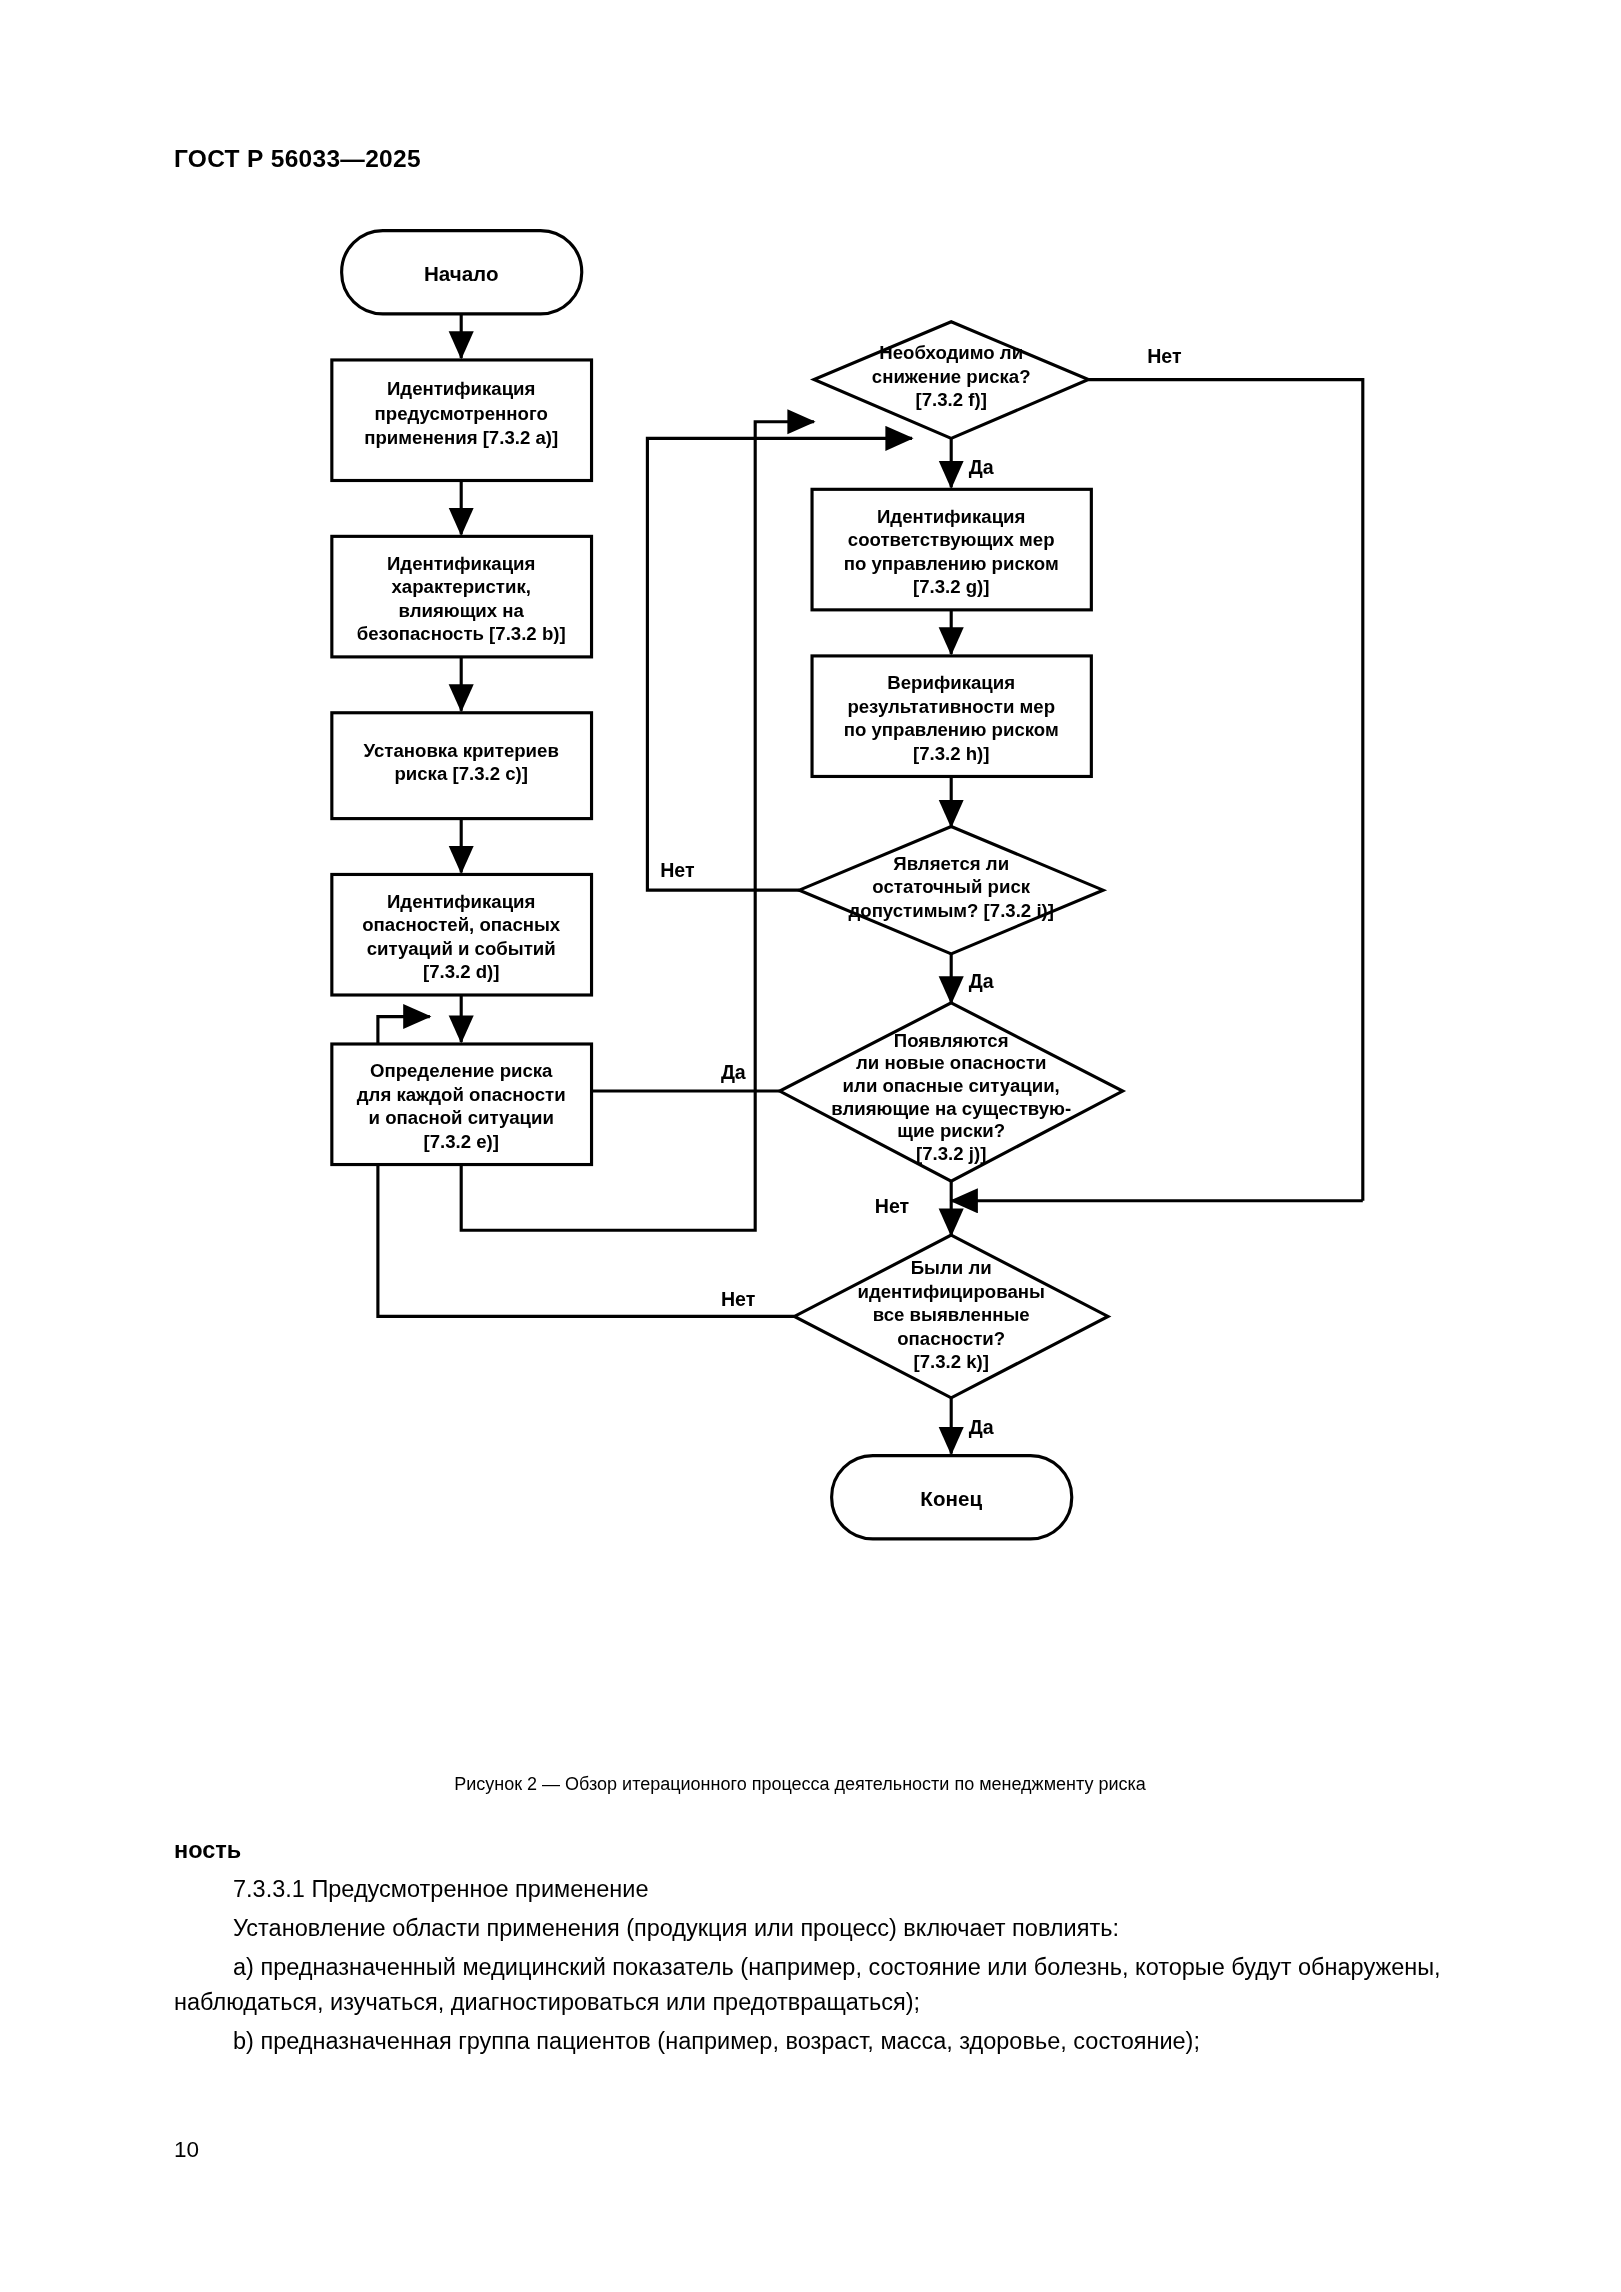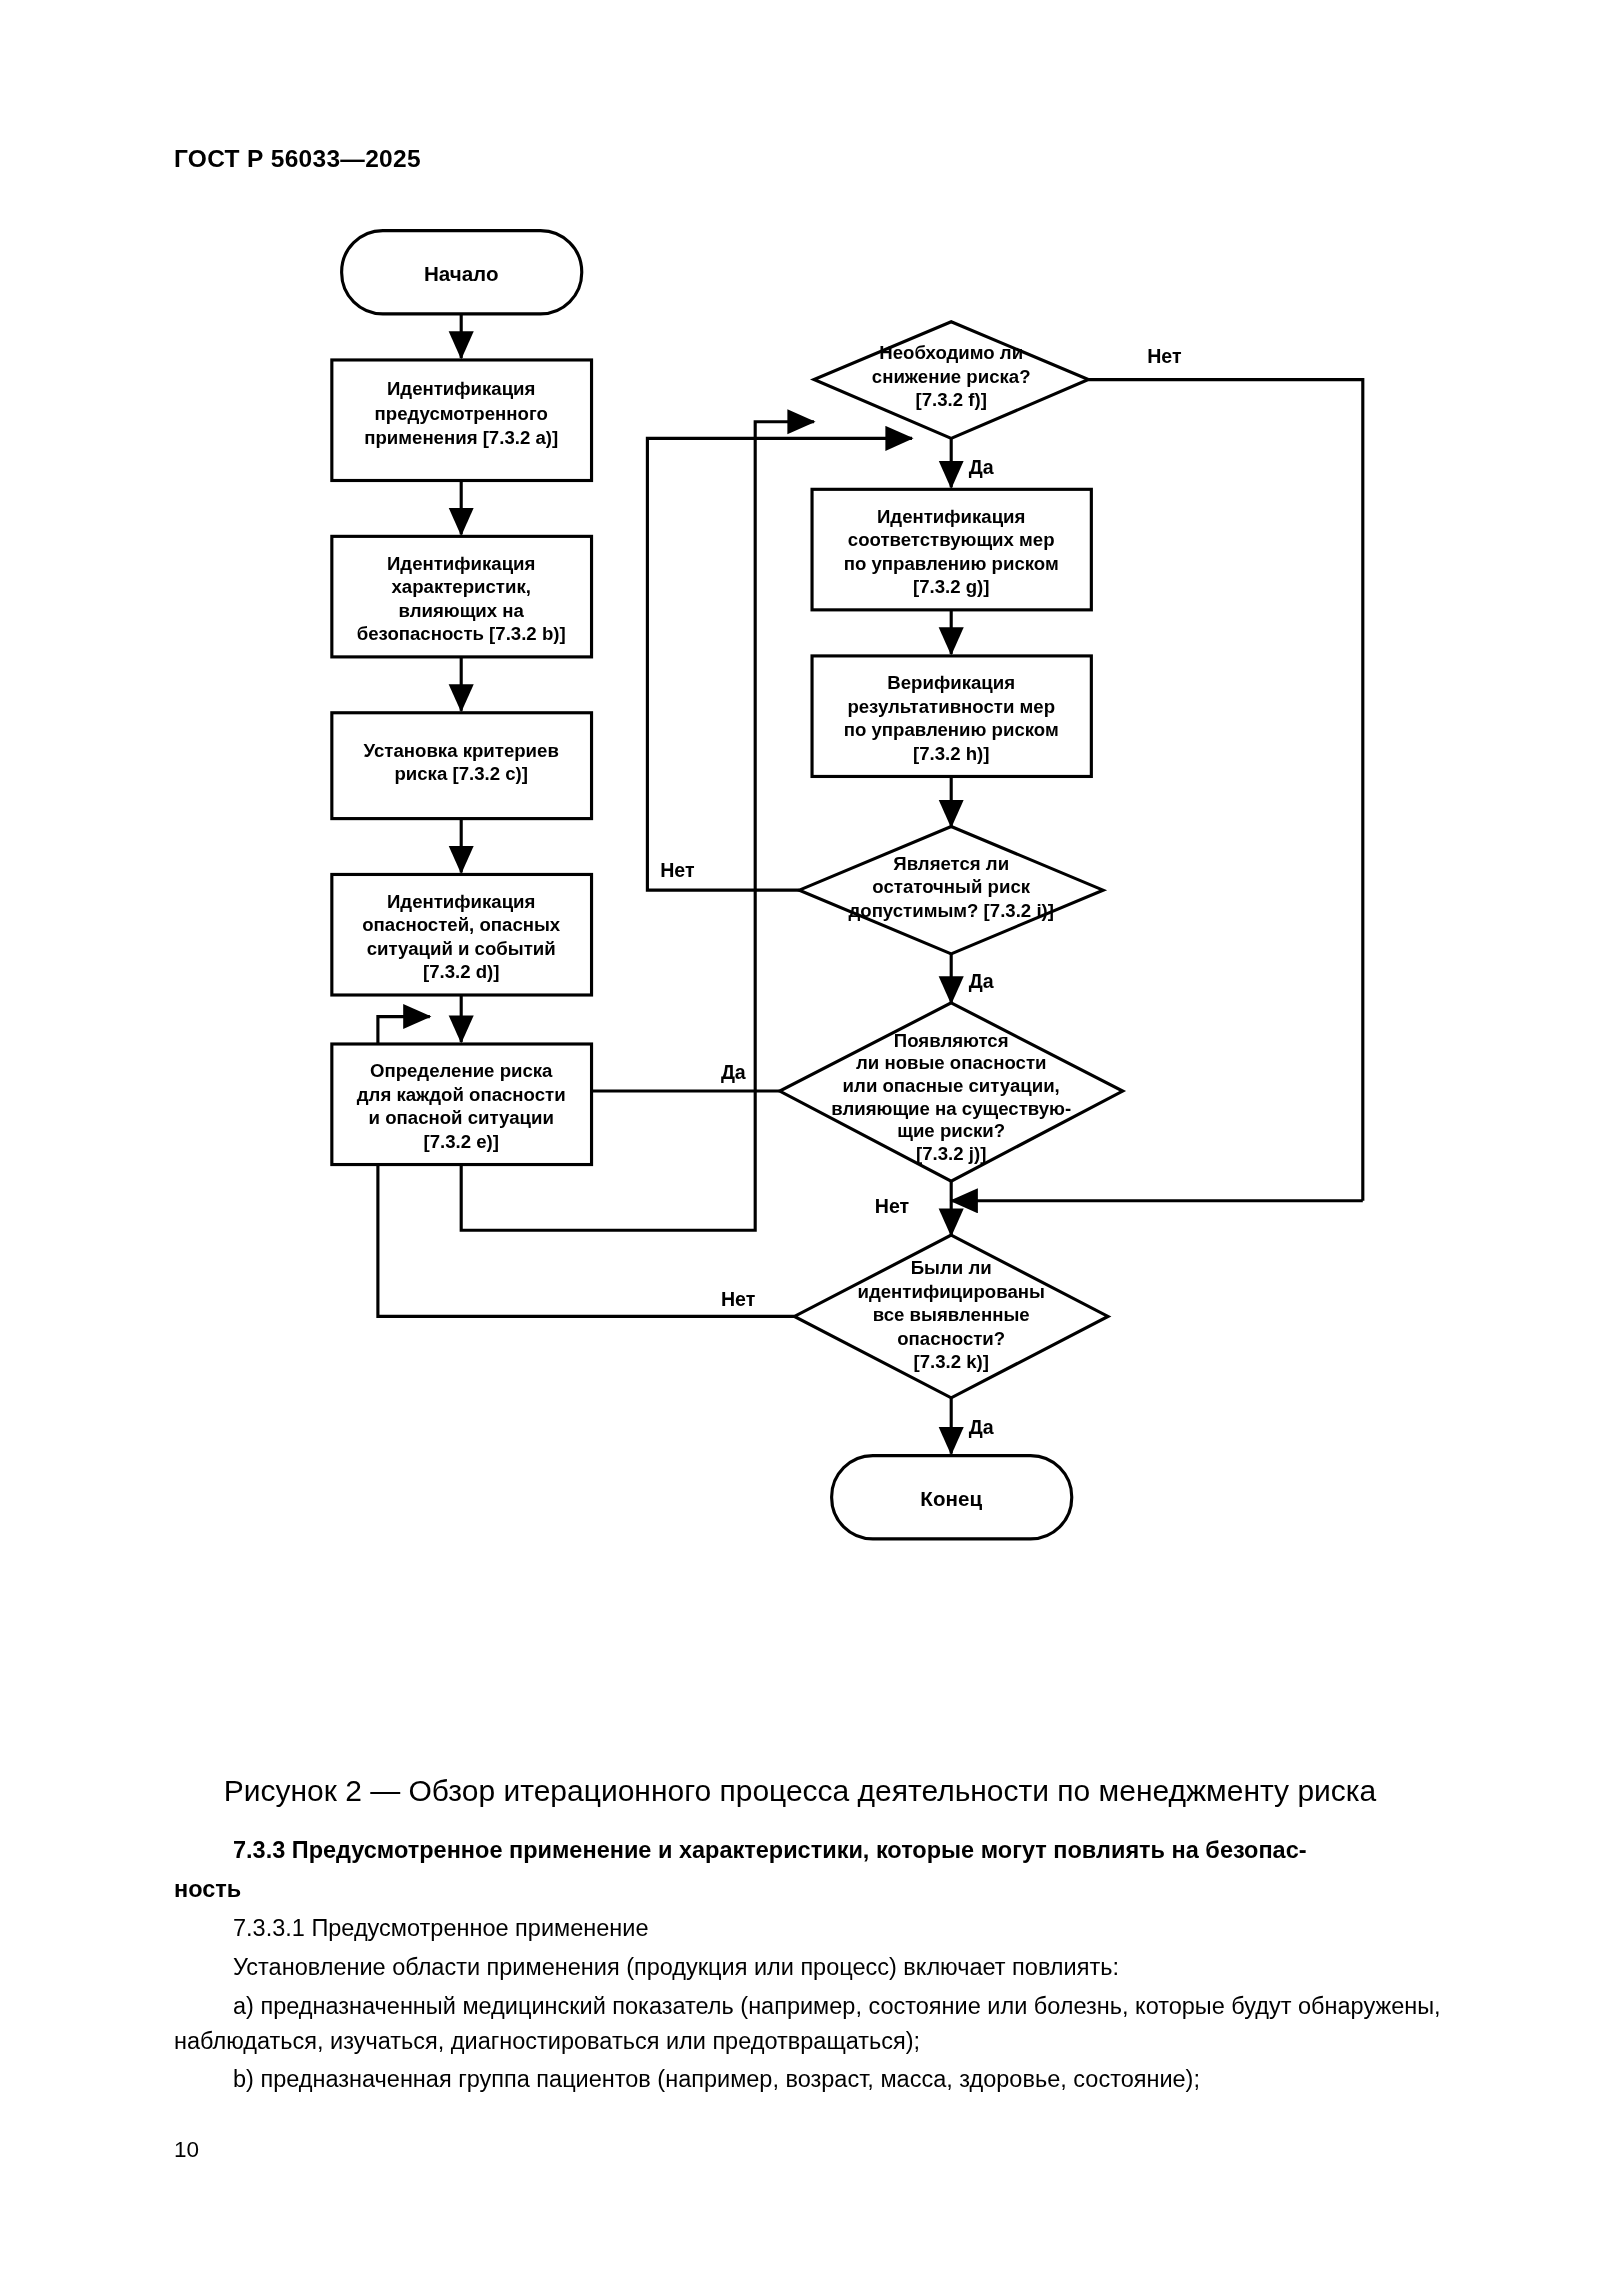--- a/index.html
+++ b/index.html
@@ -25,21 +25,21 @@
     left:167px; top:211px;
     width:1294px; height:1568px;text-align:center;
   }
   .figure-wrap svg { display:block; }
 
   .fig-caption {
     position:absolute;
     left:0; top:1774px;
     width:1600px;
     text-align:center;
-    font-size:30px;
+    font-size:18px;
   }
 
   .body-text { position:absolute; left:174px; top:1833px; width:1274px; }
   .para { font-size:23.5px; line-height:35px; margin:0 0 3.9px 0; }
   .para.bold { font-weight:bold; }
   .indent { text-indent:59px; }
   .page-num {
     position:absolute;
     left:174px; top:2137px;
     font-size:22.5px;
@@ -177,21 +177,20 @@
       <text class="edge" x="565" y="886">Да</text>
       <text class="edge" x="722" y="1022">Нет</text>
       <text class="edge" x="565" y="1117">Нет</text>
       <text class="edge" x="818" y="1248">Да</text>
     </svg>
   </div>
 
   <div class="fig-caption">Рисунок 2 — Обзор итерационного процесса деятельности по менеджменту риска</div>
 
   <div class="body-text">
-    <p class="para bold indent">7.3.3  Предусмотренное применение и характеристики, которые могут повлиять на безопас-</p>
     <p class="para bold">ность</p>
     <p class="para indent">7.3.3.1  Предусмотренное применение</p>
     <p class="para indent">Установление области применения (продукция или процесс) включает повлиять:</p>
     <p class="para indent">a)  предназначенный медицинский показатель (например, состояние или болезнь, которые будут обнаружены, наблюдаться, изучаться, диагностироваться или предотвращаться);</p>
     <p class="para indent">b)  предназначенная группа пациентов (например, возраст, масса, здоровье, состояние);</p>
   </div>
 
   <div class="page-num">10</div>
 
 </div>

